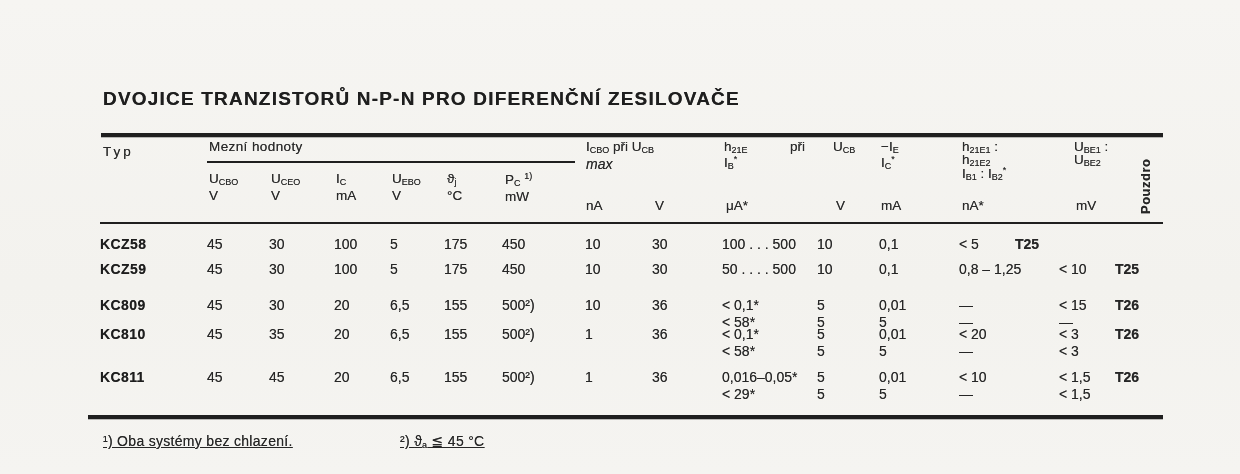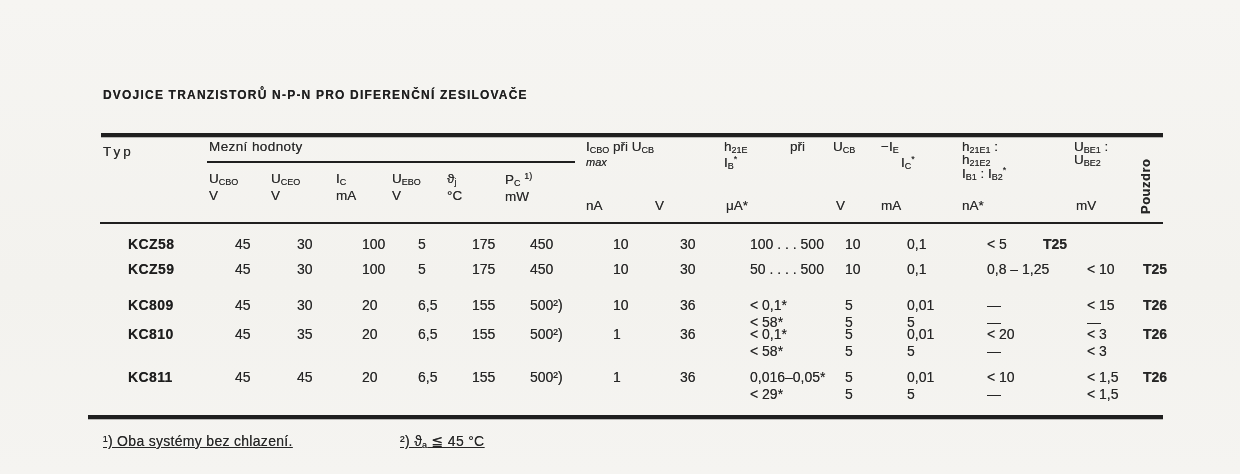--- a/index.html
+++ b/index.html
@@ -6,39 +6,39 @@
   body{
     width:1240px;height:474px;overflow:hidden;
     background:#f4f3f0;
     font-family:"Liberation Sans","DejaVu Sans",sans-serif;
     color:#262626;
     position:relative;
   }
   .page{position:absolute;inset:0;background:linear-gradient(180deg,#f6f5f2 0%,#f3f2ee 60%,#f5f4f1 100%);}
   .abs{position:absolute;}
   .title{
-    font-size:12px;font-weight:700;letter-spacing:1.2px;
+    font-size:19px;font-weight:700;letter-spacing:1.2px;
     color:#1e1e1e;
     text-shadow:0 0 .5px rgba(30,30,30,.8);
   }
   .rule{position:absolute;background:#1f1f1f;}
   .rule.thick{height:4px;box-shadow:0 1px 0 rgba(0,0,0,.25);}
   .rule.thin{height:2px;}
   .hd{font-size:13.5px;color:#2a2a2a;text-shadow:0 0 .4px rgba(40,40,40,.7);white-space:nowrap;}
   .hd sub{font-size:9px;letter-spacing:0;vertical-align:-2px;}
   .hd sup{font-size:9px;vertical-align:5px;}
   .unitline{margin-top:1px;}
-  .ital{font-style:italic;font-size:11px;}
+  .ital{font-style:italic;font-size:14px;}
   .typ-label{letter-spacing:3px;}
   .vhead{
     writing-mode:vertical-rl;transform:rotate(180deg);
     font-weight:700;font-size:13px;letter-spacing:.5px;
     text-shadow:0 0 .4px rgba(40,40,40,.7);
   }
-  .row{position:absolute;left:100px;width:1075px;display:flex;align-items:flex-start;margin-left:28px;}
+  .row{position:absolute;left:100px;width:1075px;display:flex;align-items:flex-start;}
   .cell{font-size:14px;line-height:17px;white-space:nowrap;text-shadow:0 0 .4px rgba(40,40,40,.65);}
   .cell .l{min-height:17px;}
   .typ{font-weight:700;letter-spacing:.4px;color:#1d1d1d;}
   .c-typ{width:107px;} .c-ucbo{width:62px;} .c-uceo{width:65px;} .c-ic{width:56px;}
   .c-uebo{width:54px;} .c-theta{width:58px;} .c-pc{width:83px;} .c-icbo{width:67px;}
   .c-ucb1{width:70px;} .c-h21e{width:95px;} .c-ucb2{width:62px;} .c-ie{width:80px;}
   .c-ratio{width:100px;} .c-ube{width:56px;} .c-pouzdro{width:50px;font-weight:700;}
   .fn{font-size:14px;letter-spacing:.3px;text-shadow:0 0 .4px rgba(40,40,40,.7);white-space:nowrap;text-decoration:underline;}
   .fn sub{font-size:9px;vertical-align:-2px;}
 </style>
@@ -98,21 +98,21 @@
   </div>
   <div class="abs hd" style="left:724px;top:154px;">
     <span>I</span><sub>B</sub><sup>*</sup>
   </div>
   <div class="abs hd" style="left:726px;top:198px;">μA*</div>
   <div class="abs hd" style="left:836px;top:198px;">V</div>
 
   <div class="abs hd" style="left:881px;top:139px;">
     <span>−I</span><sub>E</sub>
   </div>
-  <div class="abs hd" style="left:881px;top:154px;margin-left:20px;">
+  <div class="abs hd" style="left:881px;top:154px;">
     <span>I</span><sub>C</sub><sup>*</sup>
   </div>
   <div class="abs hd" style="left:881px;top:198px;">mA</div>
 
   <div class="abs hd" style="left:962px;top:139px;">
     <span>h</span><sub>21E1</sub><span> :</span>
   </div>
   <div class="abs hd" style="left:962px;top:152px;">
     <span>h</span><sub>21E2</sub>
   </div>

